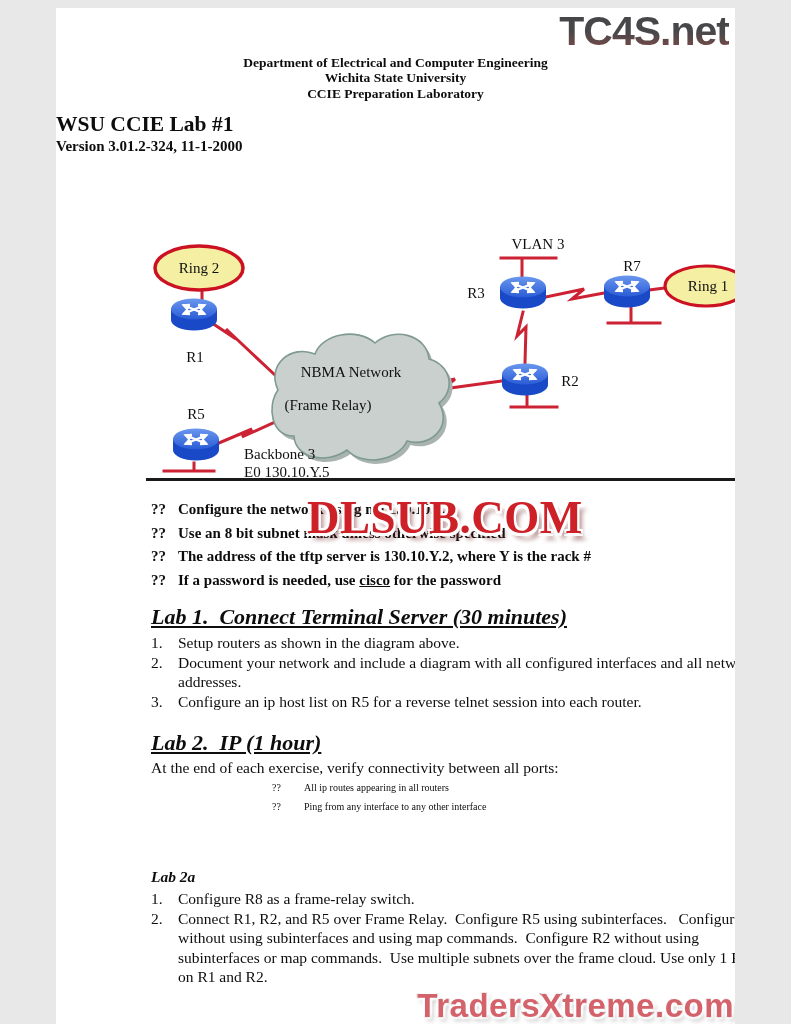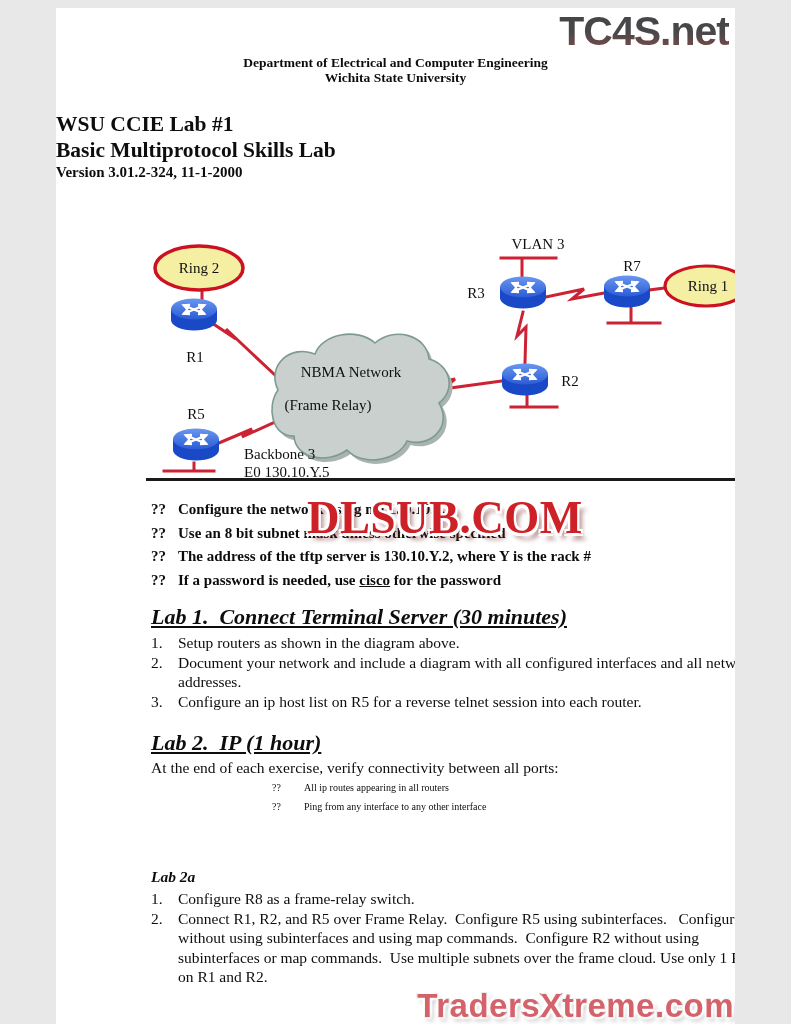--- a/index.html
+++ b/index.html
@@ -66,24 +66,24 @@
 </head>
 <body>
 
 <div class="page">
 
   <div class="tc4s">TC4S.net</div>
 
   <div class="hdr">
     <div>Department of Electrical and Computer Engineering</div>
     <div>Wichita State University</div>
+    <div>CCIE Preparation Laboratory</div>
   </div>
   <div class="title">
     <div>WSU CCIE Lab #1</div>
-    <div>Basic Multiprotocol Skills Lab</div>
     <div class="version">Version 3.01.2-324, 11-1-2000</div>
   </div>
 
   <div class="diagram">
     <svg width="791" height="260" viewBox="0 0 791 260">
       <defs>
         <linearGradient id="gTop" x1="0" y1="0" x2="0" y2="1">
           <stop offset="0" stop-color="#6a97ee"></stop>
           <stop offset="1" stop-color="#2a5cd6"></stop>
         </linearGradient>

